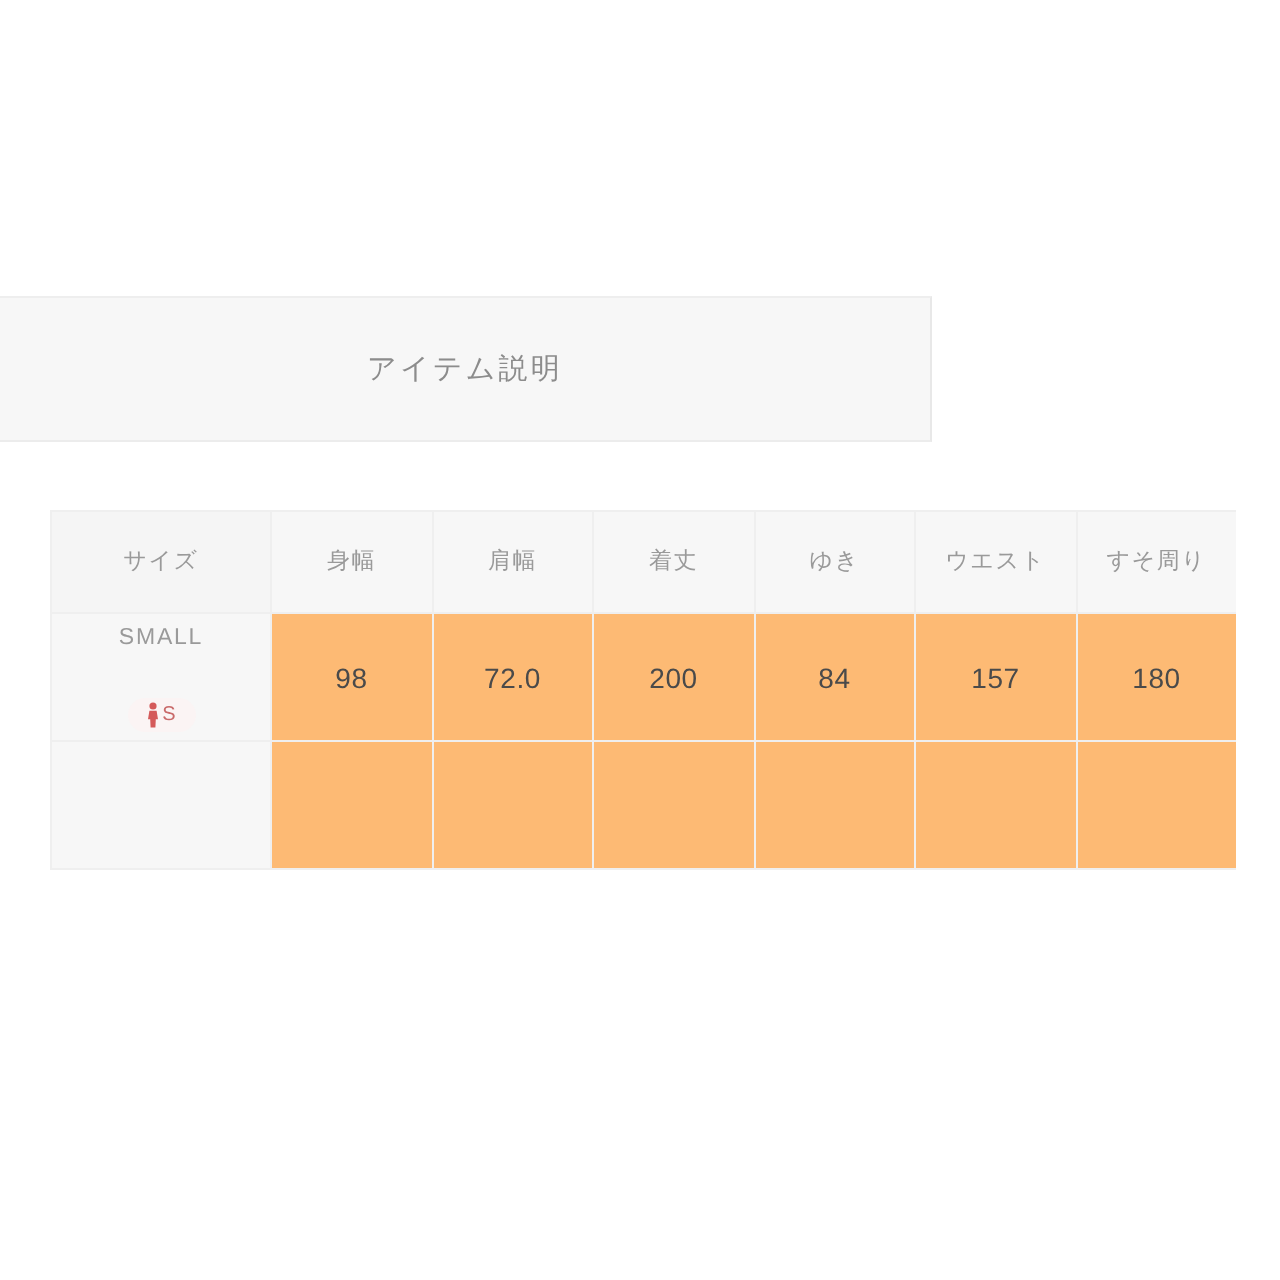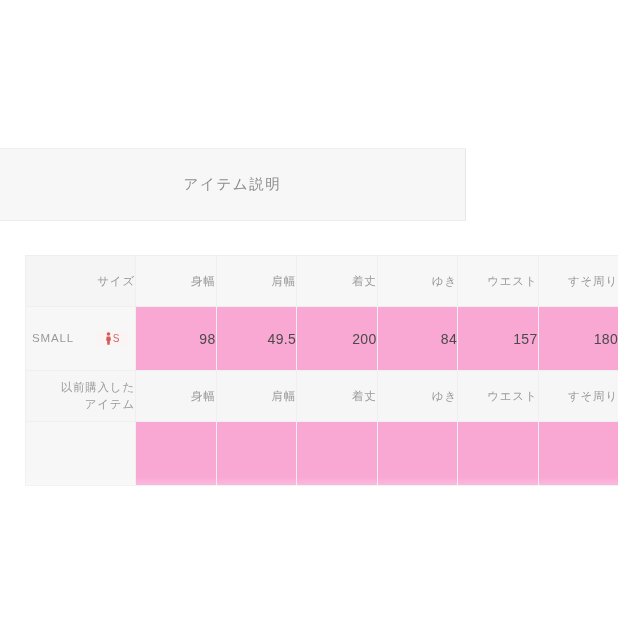--- a/index.html
+++ b/index.html
@@ -68,21 +68,21 @@
   table.size-table {
     border-collapse: collapse;
     width: 593px;
     table-layout: fixed;
     background: #ffffff;
   }
   table.size-table td,
   table.size-table th {
     border: 1px solid #efefef;
     padding: 0;
-    text-align: right;
+    text-align: center;
     vertical-align: middle;
     font-weight: 400;
   }
 
   col.c-size  { width: 110px; }
   col.c-meas  { width: 80.5px; }
 
   
   .hdr-cell {
     background: #f7f7f7;
@@ -101,29 +101,29 @@
     height: 63px;
   }
   .size-cell {
     background: #f7f7f7;
     font-size: 11.5px;
     letter-spacing: 0.9px;
     color: #9a9a9a;
     line-height: 1.5;
   }
   .num-cell {
-    background: #f9a8d4;
+    background: #fdba74;
     font-size: 14px;
     color: #4a4a4a;
     letter-spacing: 0.3px;
   }
 
   .size-cell-inner {
     display: flex;
-    flex-direction: row;
+    flex-direction: column;
     align-items: center;
     justify-content: center;
     gap: 21px;
   }
   .size-name { display: block; }
 
   
   .size-badge {
     display: inline-flex;
     align-items: center;
@@ -188,40 +188,28 @@
             <span class="size-badge">
               <svg width="7" height="13" viewBox="0 0 7 13">
                 <circle cx="3.5" cy="2" r="1.8" fill="#d45a5a"></circle>
                 <path d="M1.7 4.4 h3.6 l0.7 4.2 h-1.1 l-0.2 4.1 h-2.4 l-0.2 -4.1 h-1.1 z" fill="#d45a5a"></path>
               </svg>
               <span class="badge-letter">S</span>
             </span>
           </span>
         </td>
         <td class="num-cell">98</td>
-        <td class="num-cell">49.5</td>
+        <td class="num-cell">72.0</td>
         <td class="num-cell">200</td>
         <td class="num-cell">84</td>
         <td class="num-cell">157</td>
         <td class="num-cell">180</td>
       </tr>
 
 
-      <tr>
-        <th class="hdr-cell sub size-hdr">
-          <span>以前購入した</span><br>
-          <span>アイテム</span>
-        </th>
-        <th class="hdr-cell sub">身幅</th>
-        <th class="hdr-cell sub">肩幅</th>
-        <th class="hdr-cell sub">着丈</th>
-        <th class="hdr-cell sub">ゆき</th>
-        <th class="hdr-cell sub">ウエスト</th>
-        <th class="hdr-cell sub">すそ周り</th>
-      </tr>
 
       <tr class="body-row">
         <td class="size-cell"></td>
         <td class="num-cell"></td>
         <td class="num-cell"></td>
         <td class="num-cell"></td>
         <td class="num-cell"></td>
         <td class="num-cell"></td>
         <td class="num-cell"></td>
       </tr>

